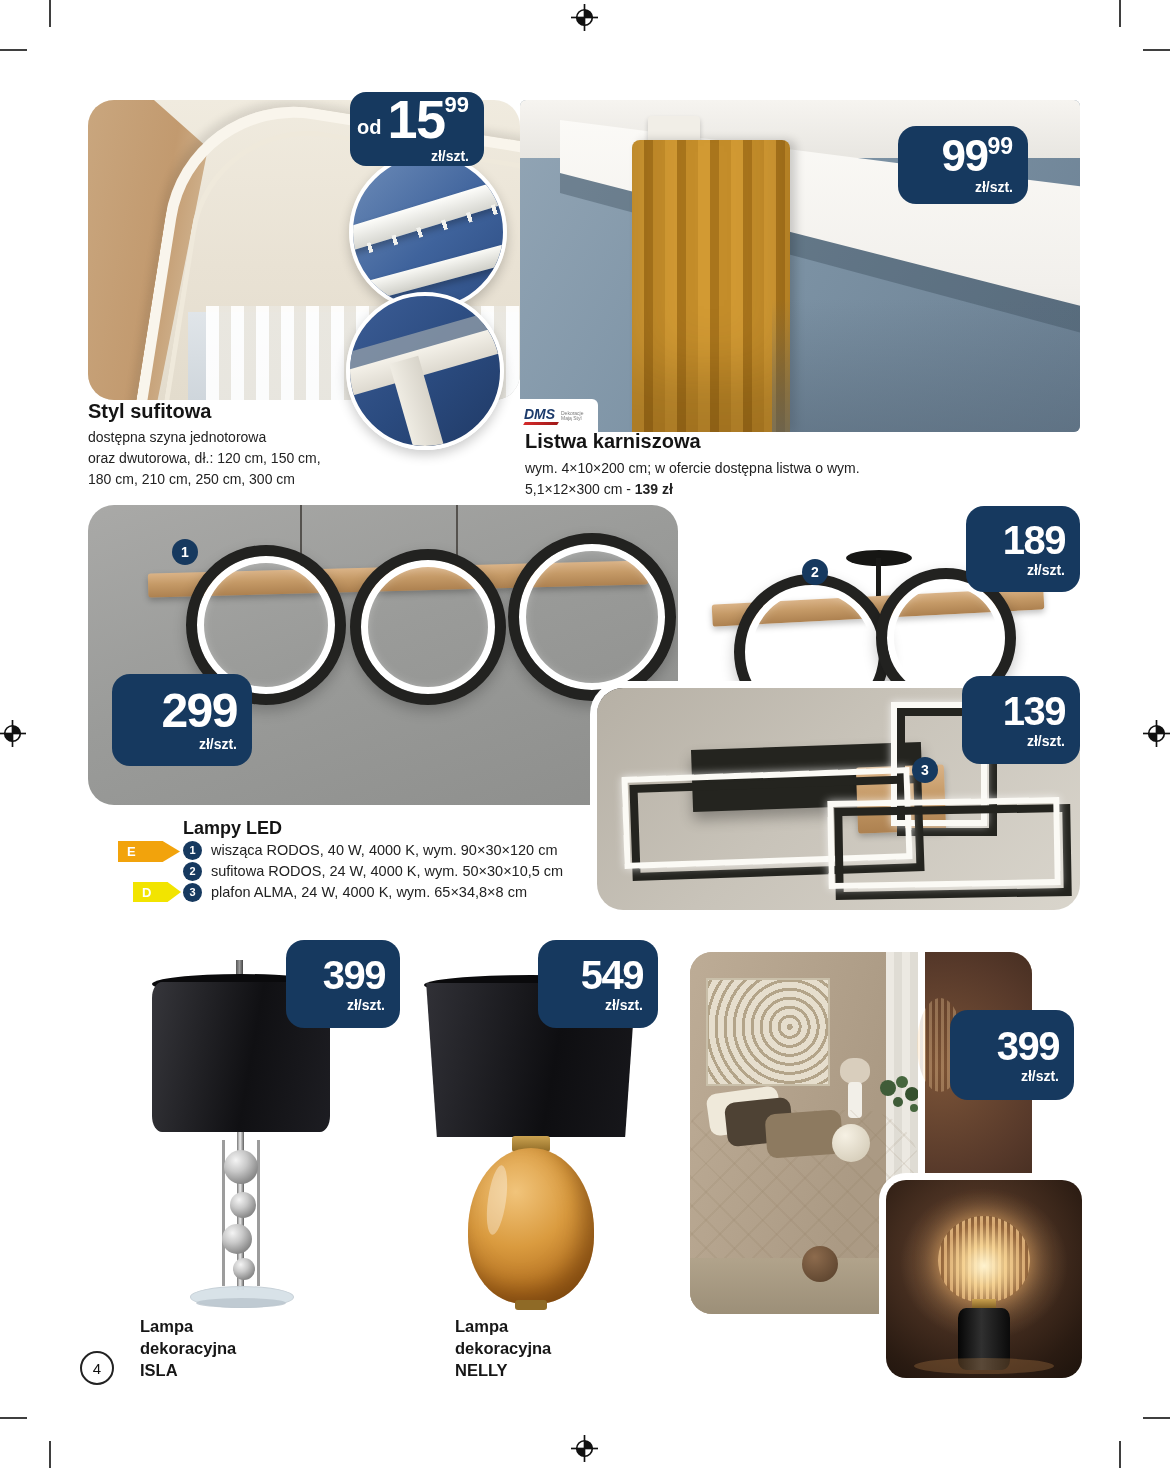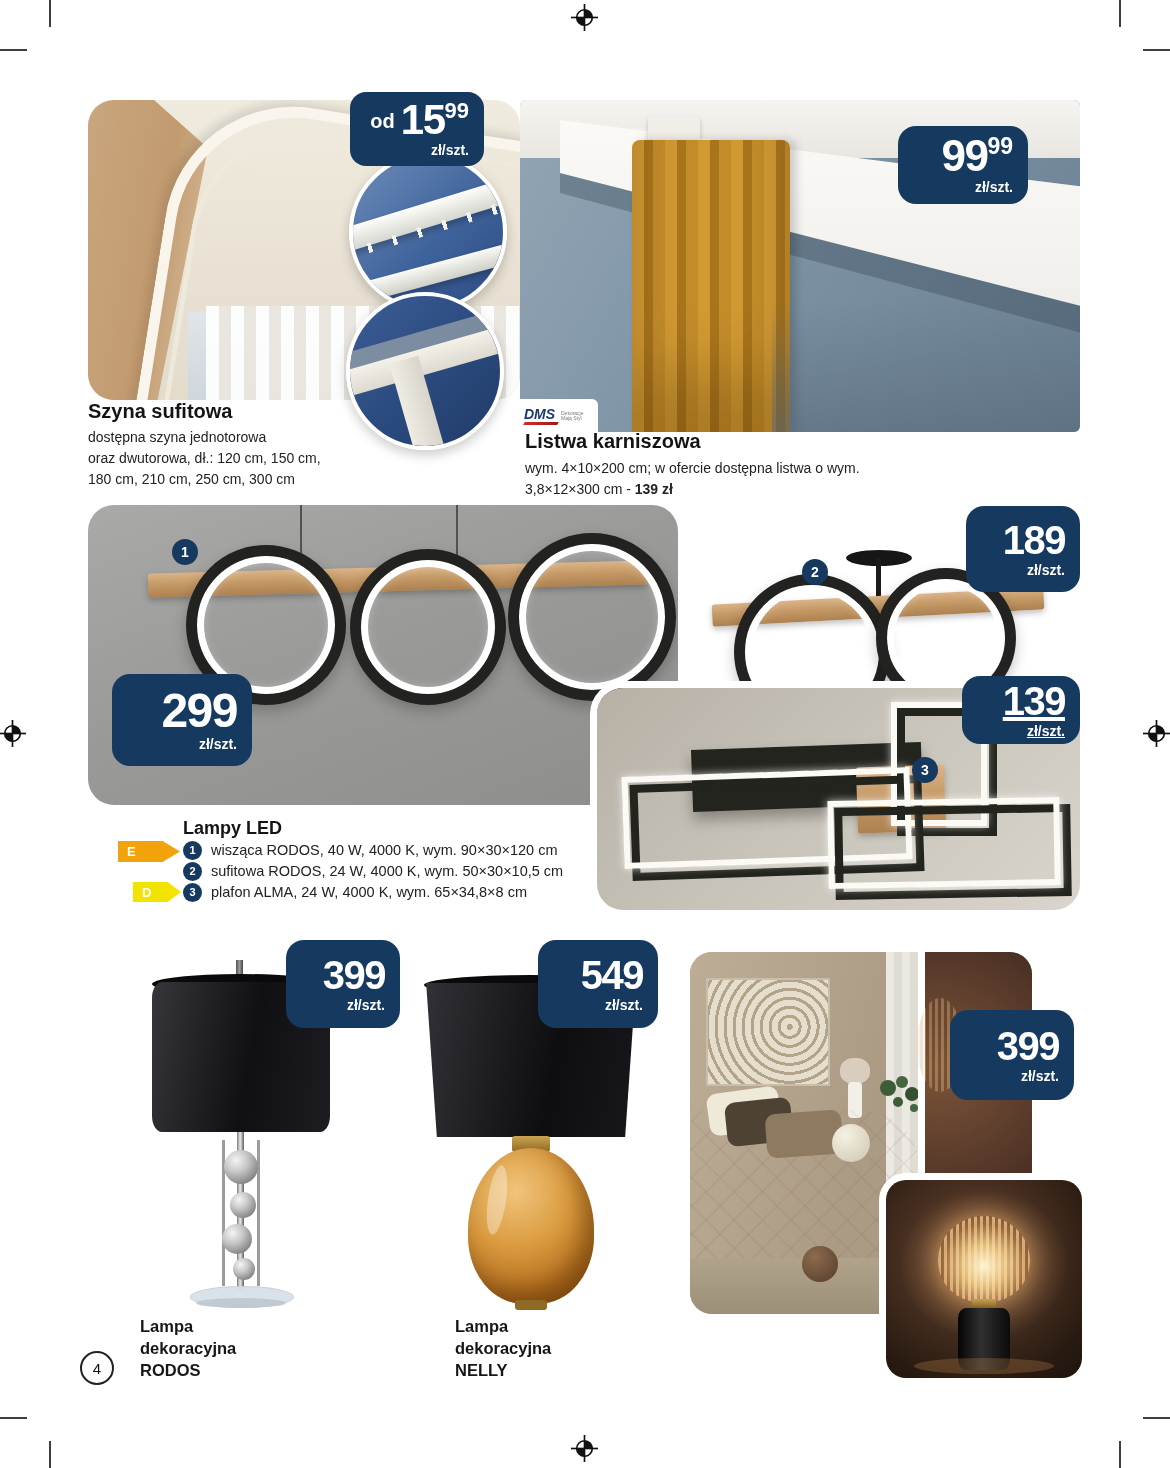--- a/index.html
+++ b/index.html
@@ -106,27 +106,27 @@
   </div>
   <div class="circle-inset" style="left:346px;top:292px;width:150px;height:150px;background:linear-gradient(135deg,#3c5d96 0%,#2a4a7e 55%,#203a66 100%);z-index:4;">
     <div class="abs" style="left:-8px;top:34px;width:170px;height:18px;background:rgba(150,160,170,.75);transform:rotate(-16deg);"></div>
     <div class="abs" style="left:-12px;top:52px;width:176px;height:26px;background:linear-gradient(180deg,#f4f1e9,#ddd9cf);transform:rotate(-16deg);"></div>
     <div class="abs" style="left:52px;top:62px;width:30px;height:96px;background:linear-gradient(90deg,#efecE3,#d8d4ca);transform:rotate(-16deg);"></div>
   </div>
 
   <div class="badge" style="left:350px;top:92px;width:134px;height:74px;border-radius:16px;">
     <div class="b-row">
       <span class="b-prefix">od</span>
-      <span class="b-whole" style="font-size:42px;">15</span>
+      <span class="b-whole" style="font-size:54px;">15</span>
       <span class="b-sup" style="font-size:22px;">99</span>
     </div>
     <span class="b-unit">zł/szt.</span>
   </div>
 
-  <div class="title" style="left:88px;top:400px;">Szyna sufitowa</div>
+  <div class="title" style="left:88px;top:400px;">Styl sufitowa</div>
   <div class="desc" style="left:88px;top:427px;">dostępna szyna jednotorowa</div>
   <div class="desc" style="left:88px;top:448px;">oraz dwutorowa, dł.: 120 cm, 150 cm,</div>
   <div class="desc" style="left:88px;top:469px;">180 cm, 210 cm, 250 cm, 300 cm</div>
 
   <div class="photo" style="left:520px;top:100px;width:560px;height:332px;border-radius:6px;background:linear-gradient(120deg,#92a5b5 0%,#7d93a5 45%,#6b8093 100%);">
     <div class="abs" style="left:0;top:0;width:100%;height:58px;background:linear-gradient(180deg,#f6f4f0,#e8e6e1);"></div>
     <div class="abs" style="left:40px;top:0;width:520px;height:332px;clip-path:polygon(0 10%,100% 34%,100% 70%,0 28%);background:rgba(40,55,70,.30);"></div>
     <div class="abs" style="left:40px;top:0;width:520px;height:332px;clip-path:polygon(0 6%,100% 26%,100% 62%,0 22%);background:linear-gradient(180deg,#fcfbf8 0%,#f2f0ec 55%,#e2e0da 100%);"></div>
     <div class="abs" style="left:128px;top:16px;width:52px;height:30px;background:#f1eee7;border-radius:4px;box-shadow:0 3px 5px rgba(0,0,0,.2);"></div>
     <div class="abs" style="left:112px;top:40px;width:158px;height:292px;border-radius:8px 8px 0 0;background:repeating-linear-gradient(90deg,#d29a33 0 12px,#a9751c 12px 21px,#c48d2a 21px 33px);box-shadow:inset 0 -60px 60px rgba(60,35,5,.25), 6px 0 10px rgba(0,0,0,.18);"></div>
@@ -145,21 +145,21 @@
     <div class="b-row">
       <span class="b-whole" style="font-size:44px;">99</span>
       <span class="b-sup">99</span>
     </div>
     <span class="b-unit">zł/szt.</span>
   </div>
 
   <div class="title" style="left:525px;top:430px;">Listwa karniszowa</div>
   <div class="desc" style="left:525px;top:458px;">wym. 4×10×200 cm; w ofercie dostępna listwa o wym.</div>
   <div class="desc" style="left:525px;top:479px;">
-    <span>3,8×12×300 cm - </span><b>139 zł</b>
+    <span>5,1×12×300 cm - </span><b>139 zł</b>
   </div>
 
   <div class="photo" style="left:88px;top:505px;width:590px;height:300px;border-radius:26px;background:linear-gradient(160deg,#a9a9a7 0%,#9a9b99 45%,#8d8e8c 100%);z-index:1;">
     <div class="abs" style="left:212px;top:0;width:2px;height:74px;background:#55524e;"></div>
     <div class="abs" style="left:368px;top:0;width:2px;height:80px;background:#55524e;"></div>
     <div class="woodbar" style="left:60px;top:62px;width:500px;height:24px;transform:rotate(-1.5deg);"></div>
     <div class="ring" style="left:98px;top:40px;width:138px;height:138px;"></div>
     <div class="ring" style="left:262px;top:44px;width:134px;height:134px;"></div>
     <div class="ring" style="left:420px;top:28px;width:146px;height:146px;"></div>
   </div>
@@ -189,21 +189,21 @@
     <div class="abs" style="left:95px;top:58px;width:230px;height:62px;background:#24241f;transform:rotate(-2deg);box-shadow:0 8px 14px rgba(0,0,0,.3);"></div>
     <div class="woodbar" style="left:260px;top:78px;width:88px;height:66px;transform:rotate(-2deg);"></div>
     <div class="frame-d" style="left:300px;top:20px;width:84px;height:112px;"></div>
     <div class="frame-l" style="left:294px;top:14px;width:84px;height:112px;"></div>
     <div class="frame-d" style="left:34px;top:92px;width:276px;height:80px;transform:rotate(-2deg);"></div>
     <div class="frame-l" style="left:26px;top:84px;width:276px;height:80px;transform:rotate(-2deg);"></div>
     <div class="frame-d" style="left:238px;top:118px;width:220px;height:76px;transform:rotate(-1deg);"></div>
     <div class="frame-l" style="left:231px;top:111px;width:220px;height:76px;transform:rotate(-1deg);"></div>
   </div>
   <div class="marker" style="left:912px;top:757px;">3</div>
-  <div class="badge" style="left:962px;top:676px;width:118px;height:68px;text-decoration:underline;">
+  <div class="badge" style="left:962px;top:676px;width:118px;height:88px;">
     <div class="b-row">
         <span class="b-whole">139</span>
       </div>
     <span class="b-unit">zł/szt.</span>
   </div>
 
   <div class="title" style="left:183px;top:818px;font-size:18px;">Lampy LED</div>
   <div class="energy" style="left:118px;top:841px;width:62px;height:21px;background:#f2a30c;">
     <span>E</span>
   </div>
@@ -237,21 +237,21 @@
   <div class="abs" style="left:237px;top:1132px;width:7px;height:158px;background:linear-gradient(90deg,#787878,#ececec 45%,#5f5f5f);"></div>
   <div class="sphere" style="left:224px;top:1150px;width:34px;height:34px;"></div>
   <div class="sphere" style="left:230px;top:1192px;width:26px;height:26px;"></div>
   <div class="sphere" style="left:222px;top:1224px;width:30px;height:30px;"></div>
   <div class="sphere" style="left:233px;top:1258px;width:22px;height:22px;"></div>
   <div class="abs" style="left:190px;top:1286px;width:102px;height:20px;border-radius:50%;background:rgba(214,224,231,.95);border:1px solid #c7d1d8;"></div>
   <div class="abs" style="left:196px;top:1298px;width:90px;height:10px;border-radius:50%;background:rgba(187,198,206,.85);"></div>
   <div class="pname" style="left:140px;top:1316px;">
     <div>Lampa</div>
     <div>dekoracyjna</div>
-    <div>RODOS</div>
+    <div>ISLA</div>
   </div>
 
   <div class="badge" style="left:538px;top:940px;width:120px;height:88px;">
     <div class="b-row">
         <span class="b-whole">549</span>
       </div>
     <span class="b-unit">zł/szt.</span>
   </div>
   <div class="abs" style="left:424px;top:975px;width:214px;height:20px;border-radius:50%;background:#0a0a0c;"></div>
   <div class="abs" style="left:424px;top:983px;width:214px;height:154px;clip-path:polygon(1% 0,99% 0,94% 100%,6% 100%);background:linear-gradient(100deg,#313137 0%,#0e0e11 60%,#18181c 100%);"></div>

